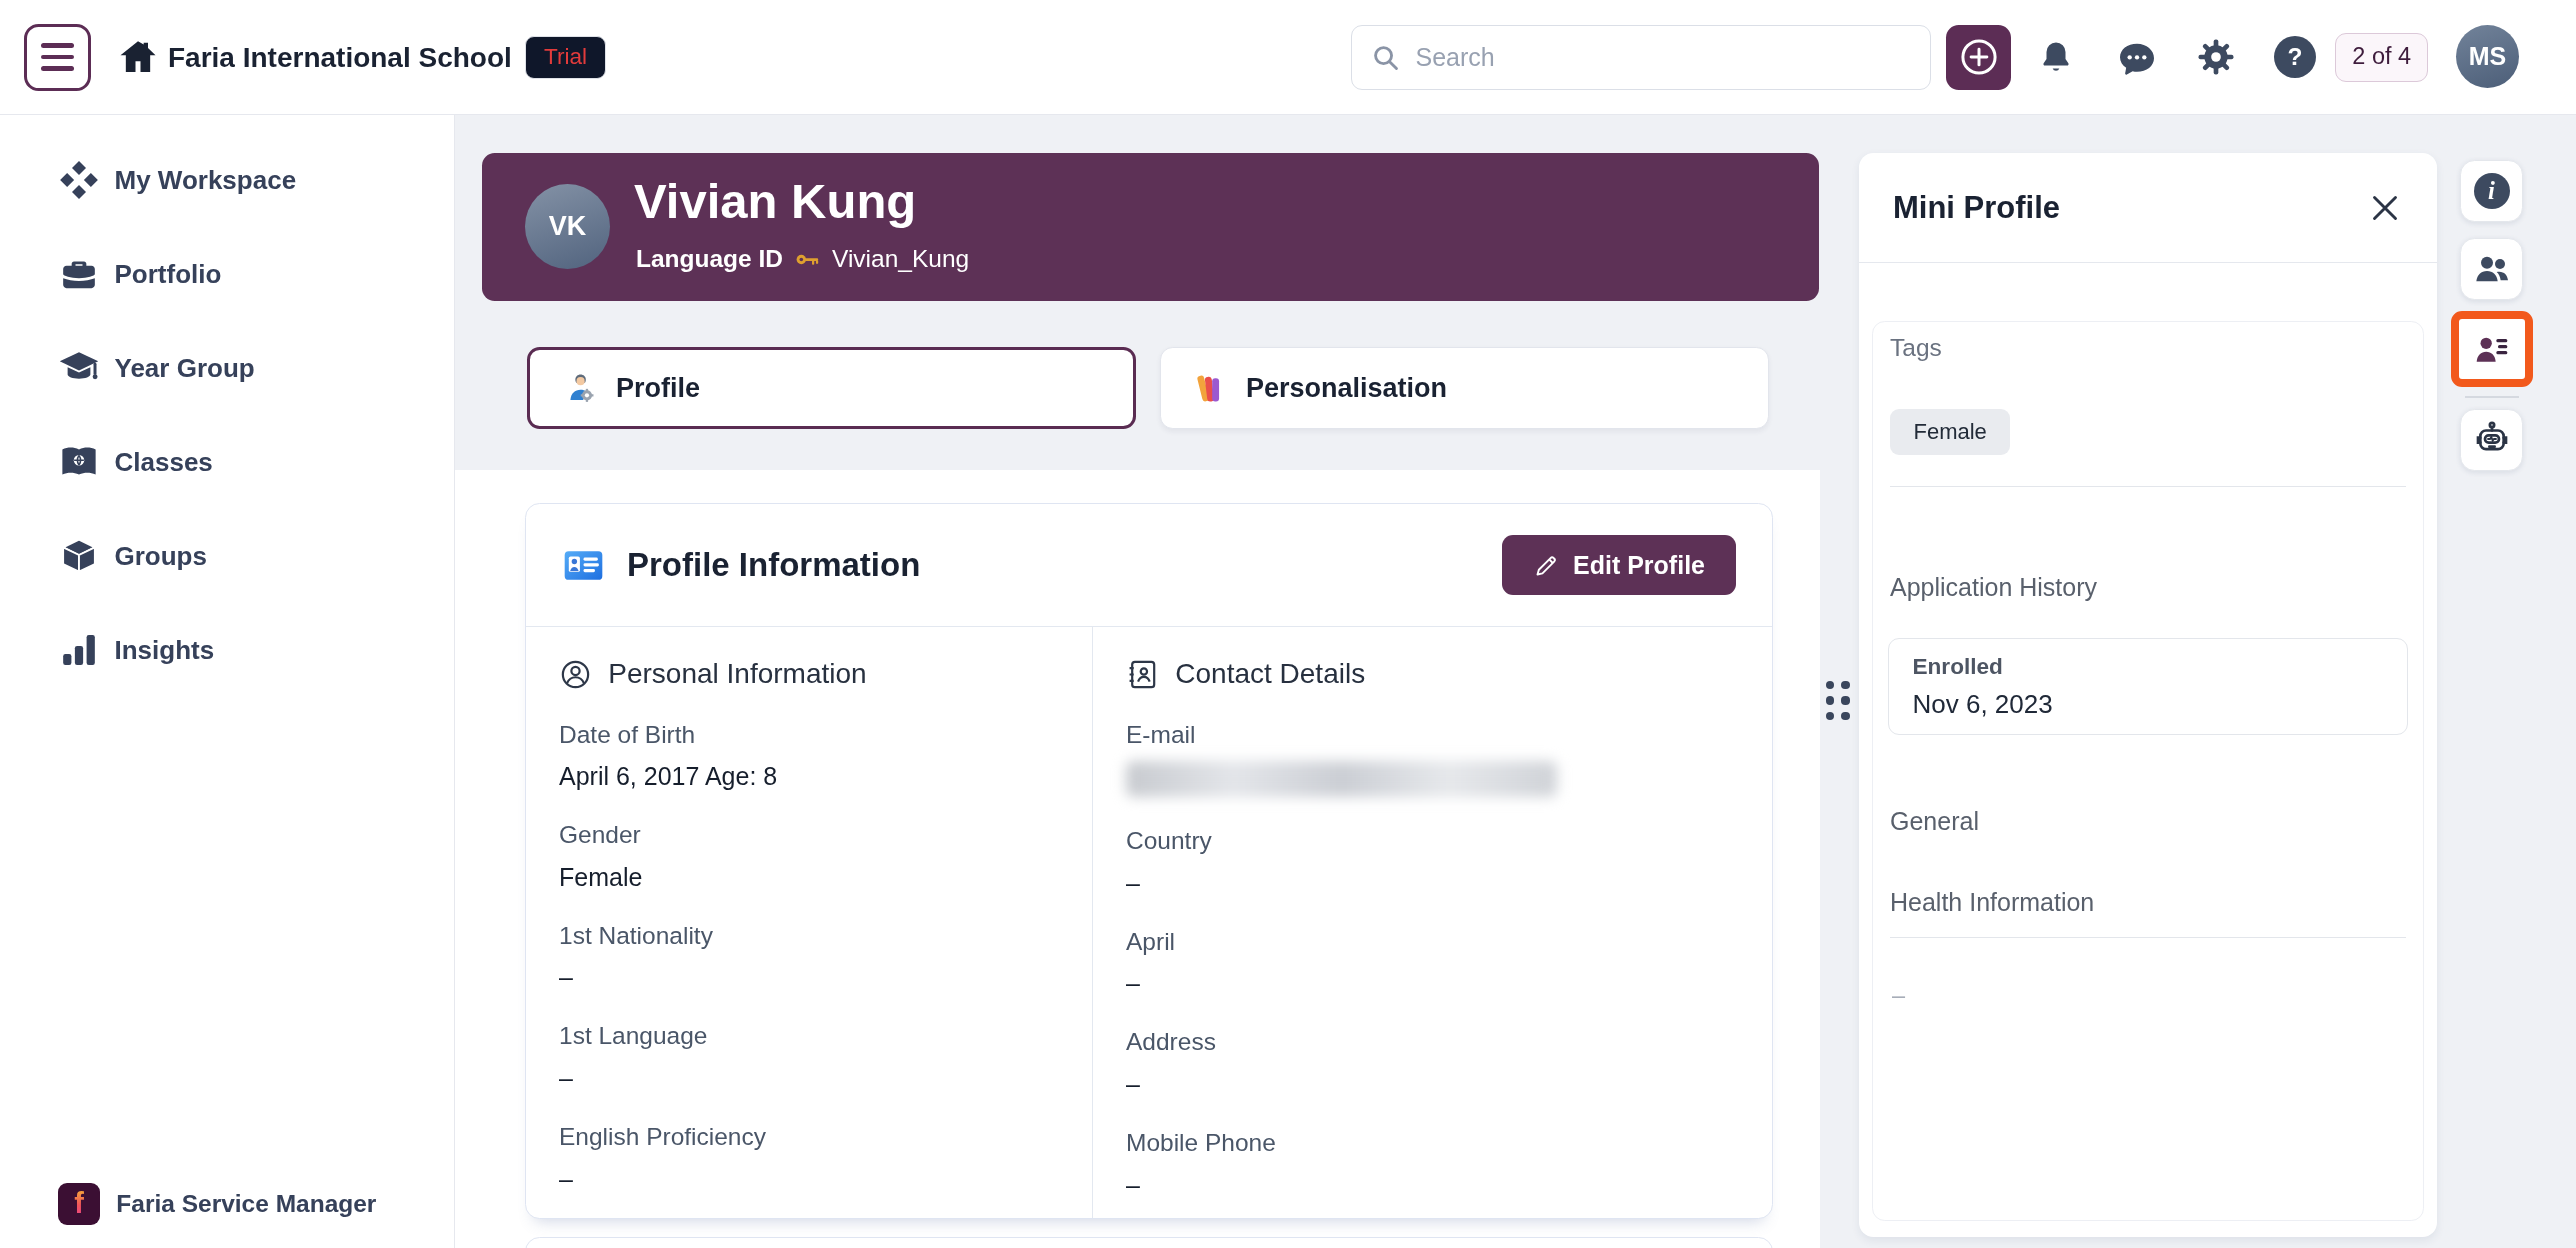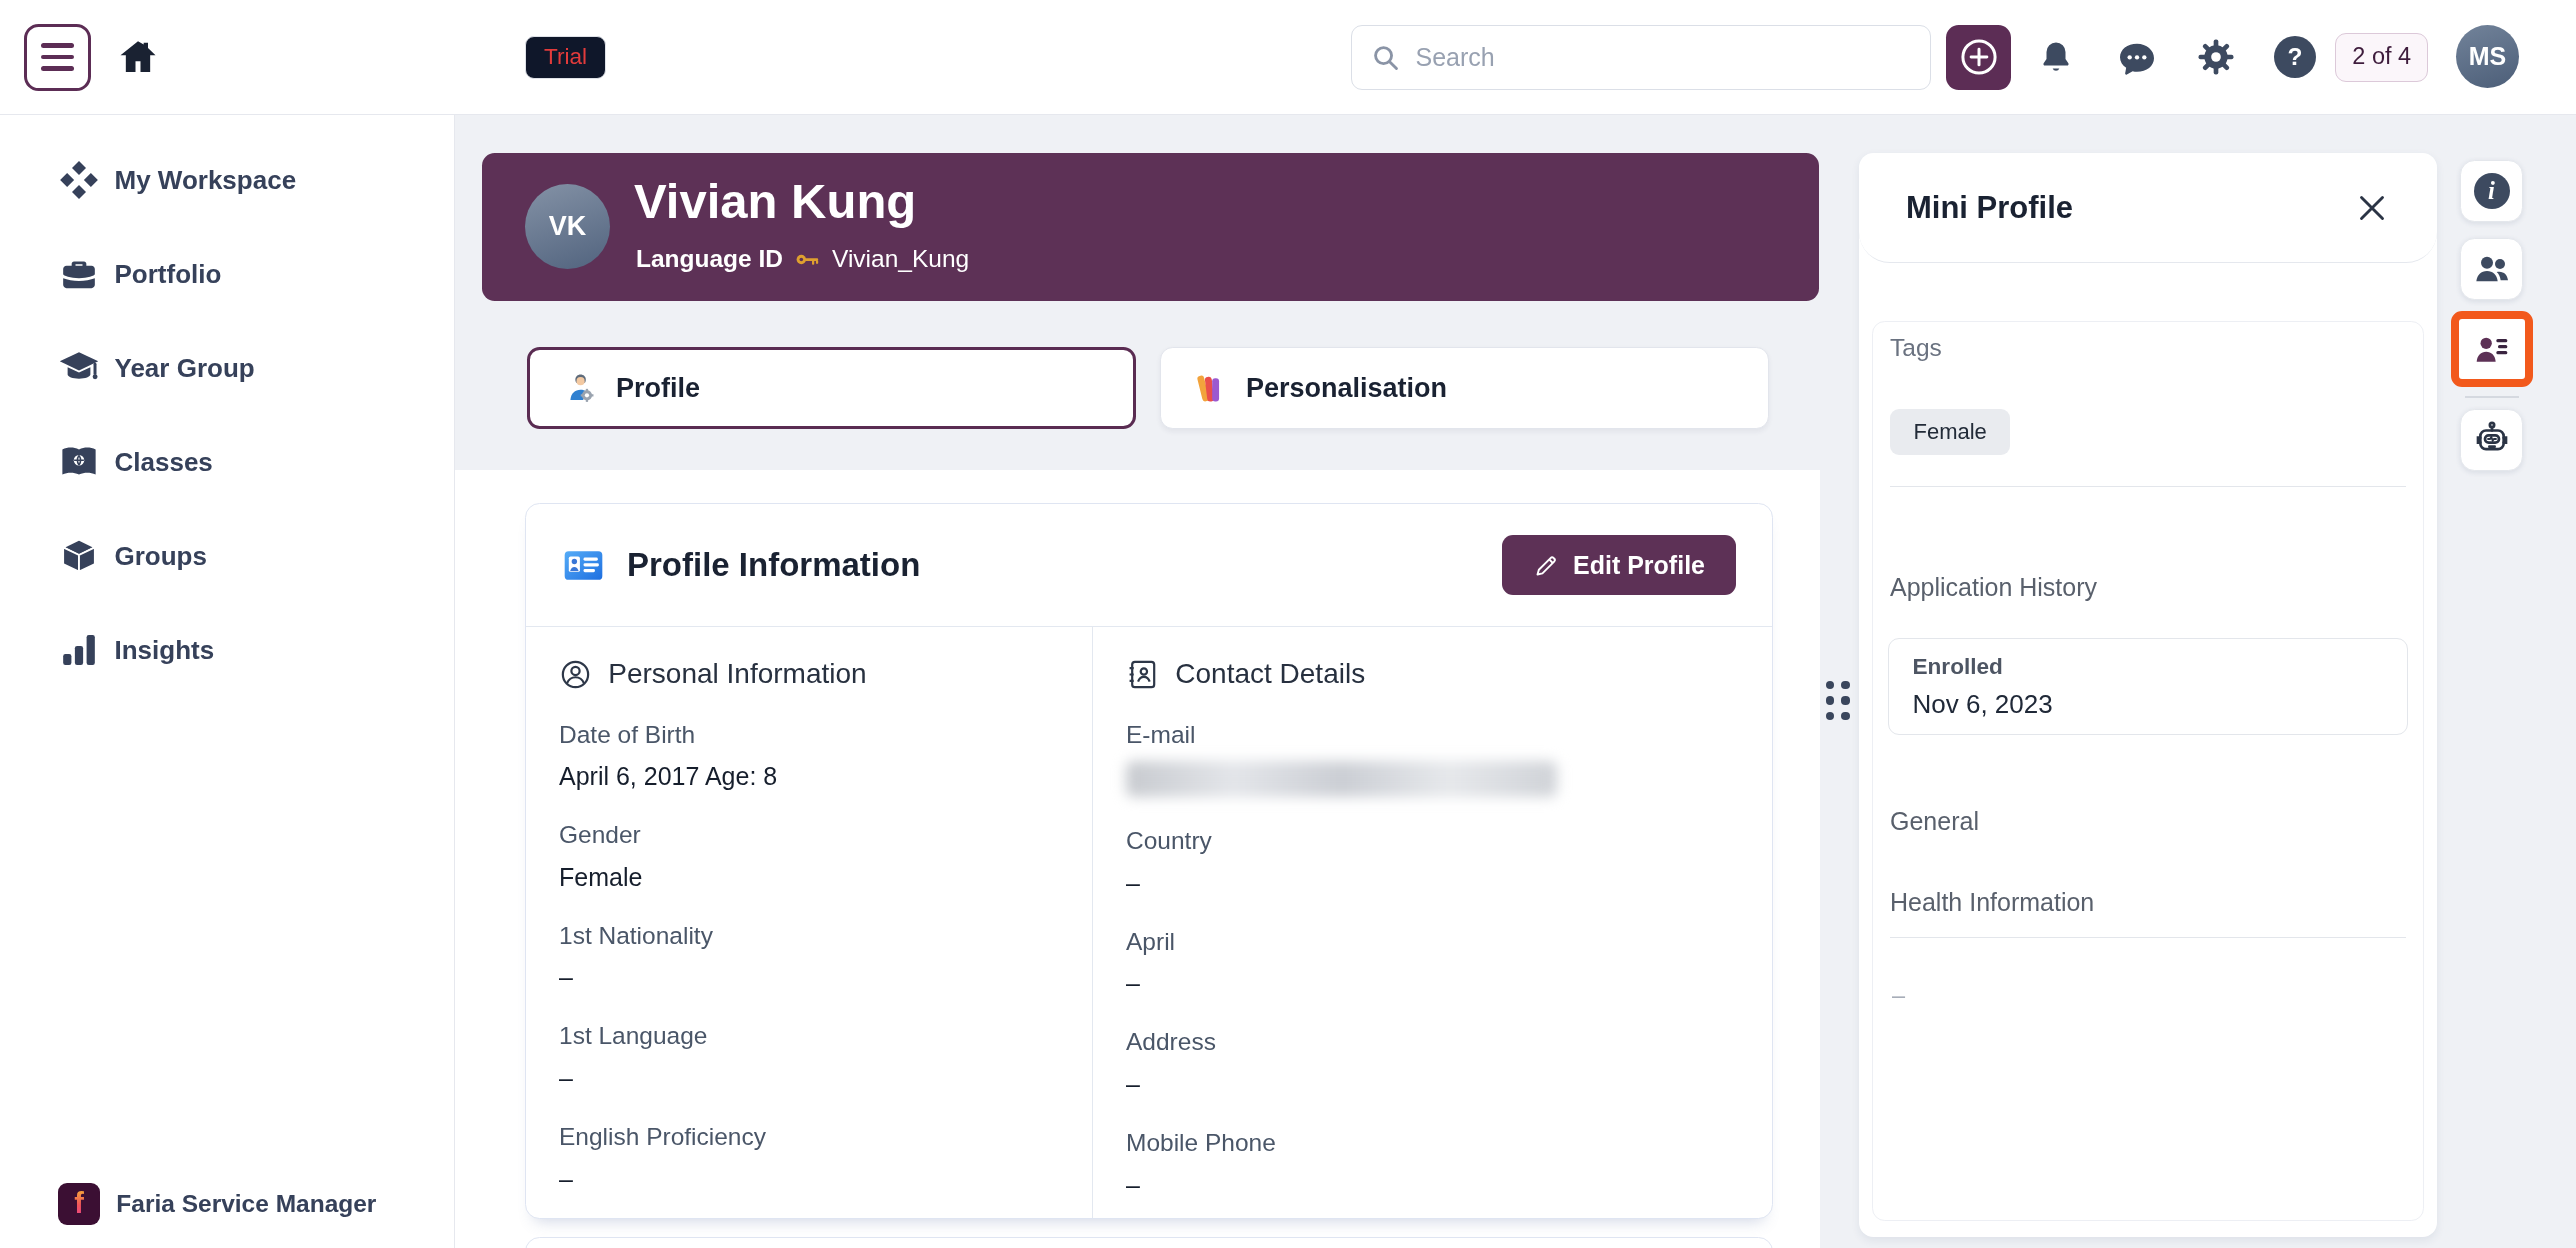--- a/index.html
+++ b/index.html
@@ -60,21 +60,21 @@
   .f-label { font-size:24.5px; color:#4A5668; margin-top:30px; }
   .f-value { font-size:25px; color:#161E2C; margin-top:13.6px; }
   .blur-box { width:431px; height:36px; margin-top:12.7px; border-radius:7.2px; background:linear-gradient(90deg,#c7cacf,#e3e5e9 25%,#cbced4 50%,#e6e8eb 75%,#cfd2d7); filter:blur(6.3px); }
   .next-card-stub { position:absolute; left:525px; top:1237px; width:1248px; height:36px; background:#fff; border:1.8px solid #DFE5F2; border-radius:14.5px 14.5px 0 0; }
 
   .drag-handle { position:absolute; left:1826px; top:681px; display:grid; grid-template-columns:repeat(2,8.2px); grid-auto-rows:8.2px; gap:7.2px; cursor:grab; }
   .drag-handle i { background:#3A465C; border-radius:50%; }
 
   
   .mini-panel { position:absolute; left:1859px; top:153px; width:578px; height:1084px; background:#fff; border-radius:14.5px; box-shadow:0 3.6px 9px rgba(40,60,100,.08); }
-  .mp-titlerow { height:110px; display:flex; align-items:center; padding:0 47px; border-bottom:0.9px solid #E5E8EE;border-radius:31px; }
+  .mp-titlerow { height:110px; display:flex; align-items:center; padding:0 34px; border-bottom:0.9px solid #E5E8EE; }
   .mp-title { font-size:31px; font-weight:600; color:#1A2232; flex:1; }
   .mp-close { cursor:pointer; }
   .mp-inner { position:absolute; left:12.7px; right:12.7px; top:168px; bottom:16.3px; border:1.8px solid #EDEFF4; border-radius:12.7px; }
   .mp-sec { font-size:25px; font-weight:400; color:#59606C; }
   .tag-chip { position:absolute; left:31px; top:256px; padding:10px 23.5px; background:#E9EBEF; border-radius:9px; font-size:22px; color:#222B38; }
   .mp-div { position:absolute; left:31px; right:31px; height:0.9px; background:#E3E6EB; }
   .enroll-box { position:absolute; left:29px; right:29px; top:485px; height:97px; border:1.8px solid #E3E6EB; border-radius:11px; padding:14.5px 23.5px; }
   .enroll-box .s { font-size:22.6px; font-weight:700; color:#4D5563; }
   .enroll-box .d { font-size:26px; color:#202938; margin-top:9px; }
 
@@ -91,20 +91,21 @@
   <div class="menu-btn">
       <span></span>
       <span></span>
       <span></span>
     </div>
   <span class="home-ic">
     <svg width="40" height="40" viewBox="0 0 24 24" fill="#1A2232">
         <path d="M12 2.5 1.5 11h3.2v10h5.8v-6.5h3v6.5h5.8V11h3.2L18 6.6V3.5h-2.6v1L12 2.5z"></path>
       </svg>
   </span>
+  <div class="school-title">Faria International School</div>
   <div class="trial-badge">Trial</div>
 
   <div class="search-box">
     <span>
       <svg width="31" height="31" viewBox="0 0 24 24" fill="none" stroke="#8A94A6" stroke-width="2.2" stroke-linecap="round">
           <circle cx="10.5" cy="10.5" r="6.2"></circle>
           <path d="M15.2 15.2 20.5 20.5"></path>
         </svg>
     </span>
     <input type="text" placeholder="Search" style="">

